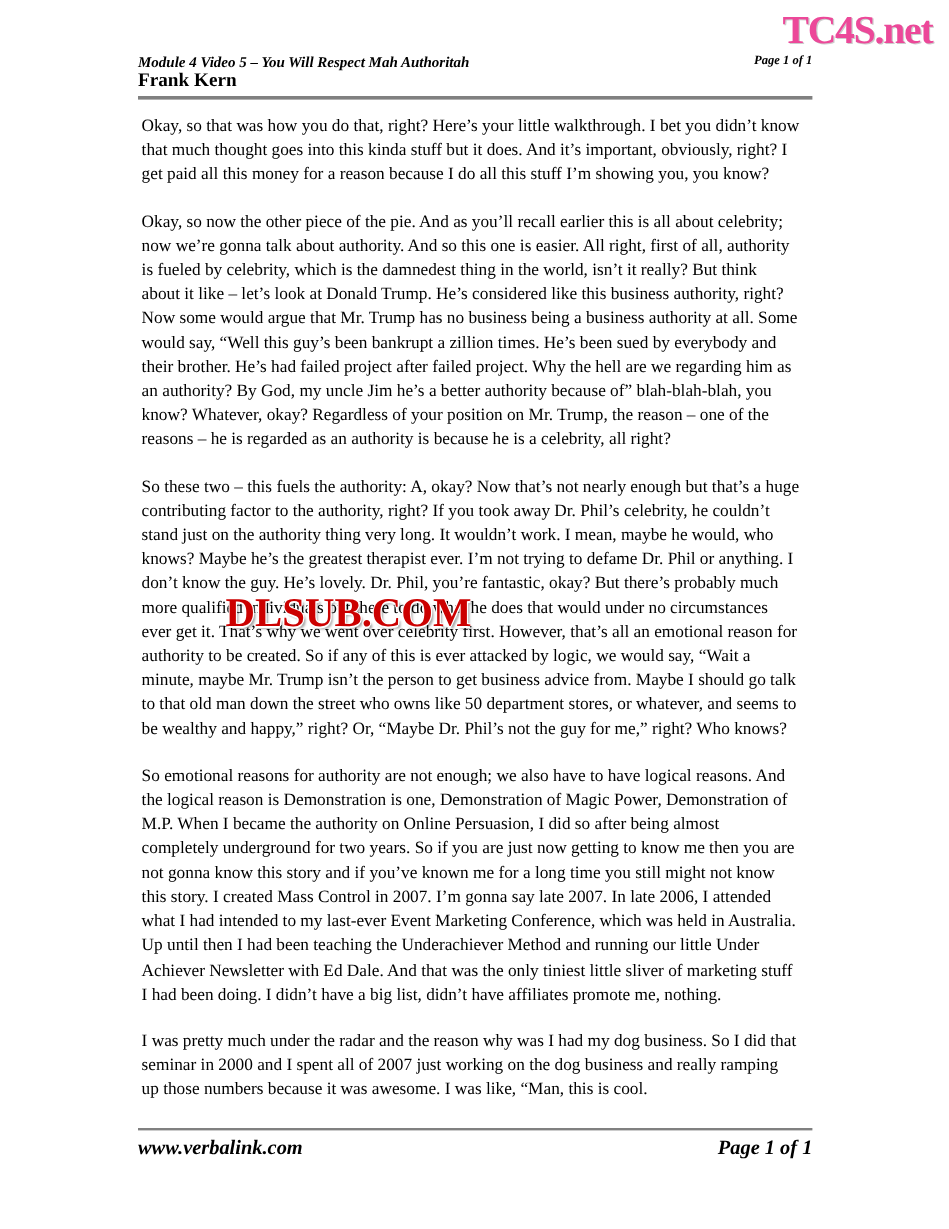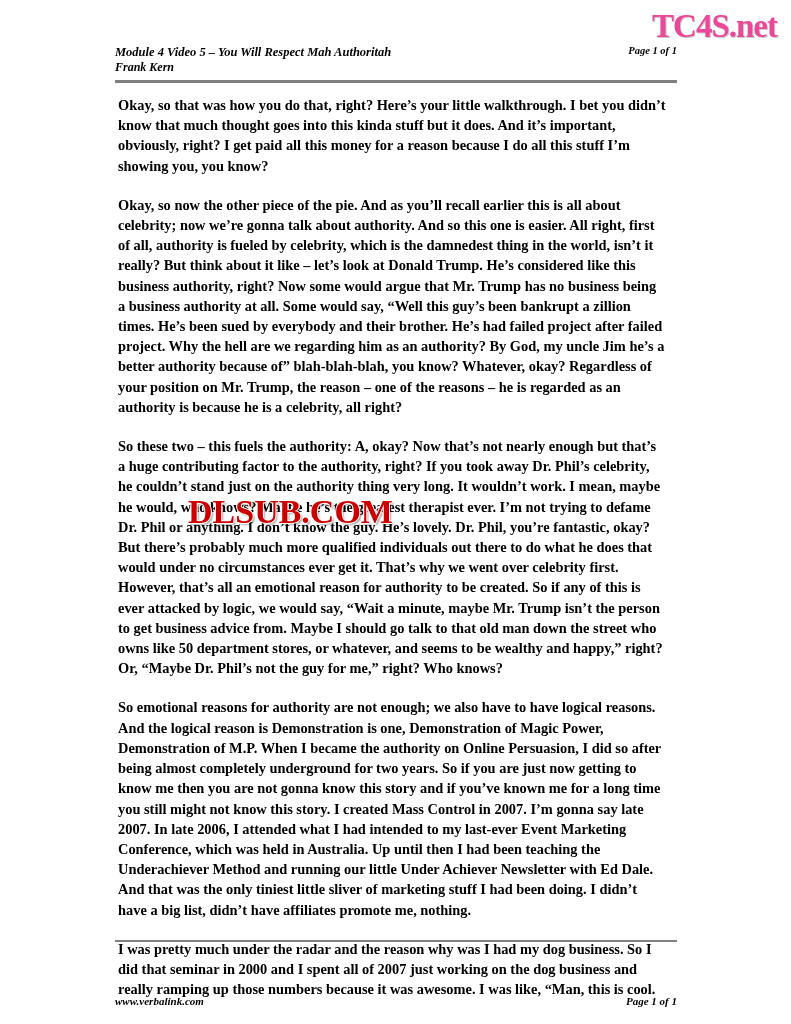--- a/index.html
+++ b/index.html
@@ -47,22 +47,21 @@
     text-align: left;
   }
   .header-title {
     font-weight: bold;
     font-style: italic;
     font-size: 12.5px;
     line-height: 15px;
   }
   .header-sub {
     font-weight: bold;
-    font-style: italic;
-    font-size: 12px;
+    font-size: 16px;
     line-height: 15px;
   }
   .header-page {
     position: absolute;
     right: 0;
     top: 0;
     font-weight: bold;
     font-style: italic;
     font-size: 10.5px;
   }
@@ -81,41 +80,39 @@
     position: absolute;
     left: 118px;
     top: 95px;
     width: 560px;
     font-size: 14.4px;
     line-height: 20.2px;
     text-align: left;
   }
   .body-text p {
     margin: 0 12px 19px 0;
-    font-weight: bold;
   }
 
   
   .rule-bottom {
     position: absolute;
     left: 115px;
     top: 940px;
     width: 562px;
     height: 2px;
     background: #808080;
   }
   .footer {
     position: absolute;
     left: 115px;
     top: 947px;
     width: 562px;
-    font-size: 11px;
+    font-size: 17px;
     font-weight: bold;
     font-style: italic;
-    margin-top: 48px;
   }
   .footer-left {
     float: left;
   }
   .footer-right {
     float: right;
   }
 
   
   .dlsub {

